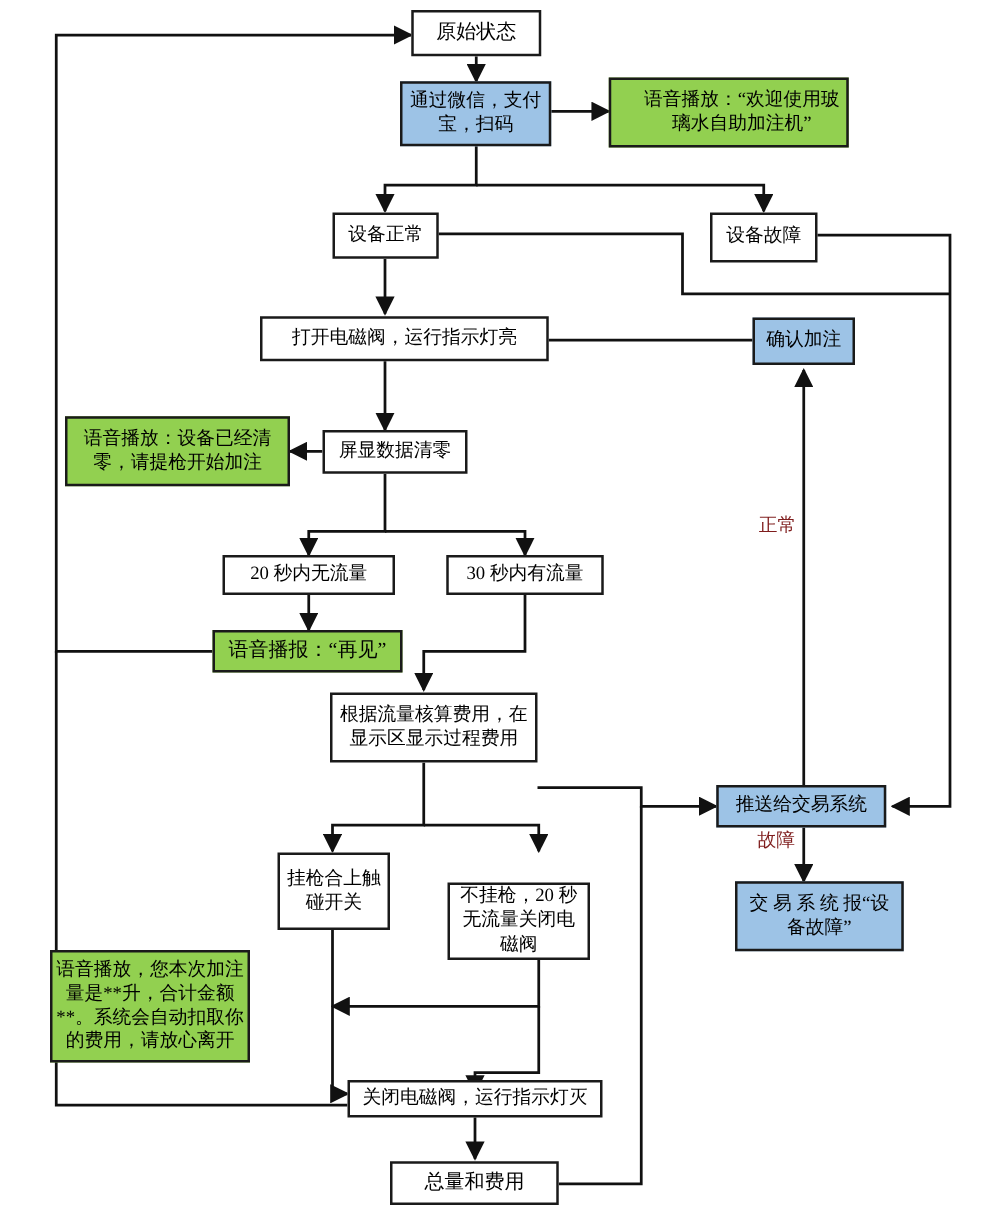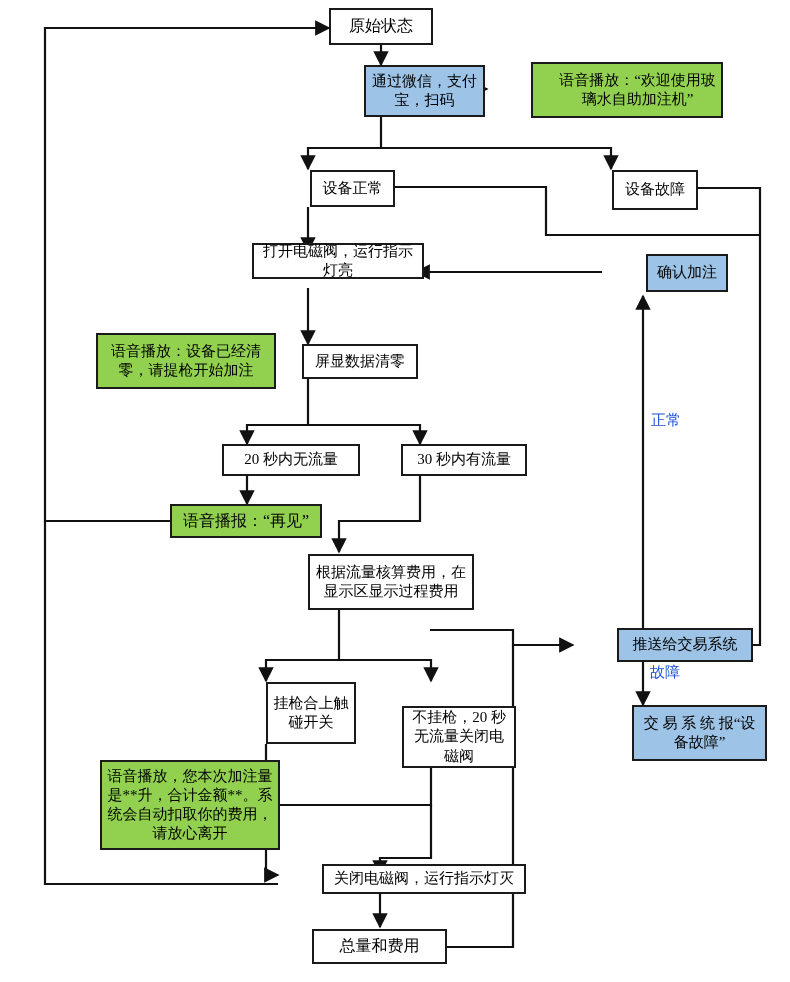--- a/index.html
+++ b/index.html
@@ -35,26 +35,26 @@
     color: #000000;
     background: #ffffff;
     padding: 1px 3px;
     z-index: 2;
   }
   .node.plain   { background: #ffffff; border-width: 2px; }
   .node.blue    { background: #9dc3e6; }
   .node.green   { background: #92d050; }
   .edge-label {
     position: absolute;
-    color: #1d4ed8;
+    color: #7f1d1d;
     background: transparent;
     z-index: 3;
     white-space: nowrap;
   }
-  .f15 { font-size: 15px; margin-left: 44px; }
+  .f15 { font-size: 15px; }
   .f16 { font-size: 16px; }
 </style>
 </head>
 <body>
 
 <div id="canvas">
 
   <svg id="edges" viewBox="0 0 790 982" width="790" height="982" xmlns="http://www.w3.org/2000/svg">
     <defs>
       <marker id="arrow" viewBox="0 0 10 10" refX="9" refY="5" markerWidth="7" markerHeight="7" orient="auto-start-reverse">
@@ -127,21 +127,21 @@
   </div>
 
   <div class="node plain f15" style="left:266px; top:170px; width:85px; height:37px;">
     <span>设备正常</span>
   </div>
 
   <div class="node plain f15" style="left:568px; top:170px; width:86px; height:40px;">
     <span>设备故障</span>
   </div>
 
-  <div class="node plain f15" style="left:208px; top:243px; width:172px; height:36px;justify-content:center;">
+  <div class="node plain f15" style="left:208px; top:253px; width:231px; height:36px;justify-content:center;">
     <span>打开电磁阀，运行指示灯亮</span>
   </div>
 
   <div class="node blue f15" style="left:602px; top:254px; width:82px; height:38px;">
     <span>确认加注</span>
   </div>
 
   <div class="node plain f15" style="left:258px; top:344px; width:116px; height:35px;">
     <span>屏显数据清零</span>
   </div>
@@ -175,21 +175,21 @@
   </div>
 
   <div class="node plain f15" style="left:358px; top:706px; width:114px; height:62px;">
     <span>不挂枪，20 秒无流量关闭电磁阀</span>
   </div>
 
   <div class="node blue f15" style="left:588px; top:705px; width:135px; height:56px;">
     <span>交 易 系 统 报“设备故障”</span>
   </div>
 
-  <div class="node green f15" style="left:56px; top:760px; width:180px; height:90px;justify-content:flex-end;">
+  <div class="node green f15" style="left:40px; top:760px; width:160px; height:90px;justify-content:flex-end;">
     <span>语音播放，您本次加注量是**升，合计金额**。系统会自动扣取你的费用，请放心离开</span>
   </div>
 
   <div class="node plain f16" style="left:312px; top:929px; width:135px; height:35px;">
     <span>总量和费用</span>
   </div>
 
   <div class="node plain f15" style="left:278px; top:864px; width:204px; height:30px;">
     <span>关闭电磁阀，运行指示灯灭</span>
   </div>

